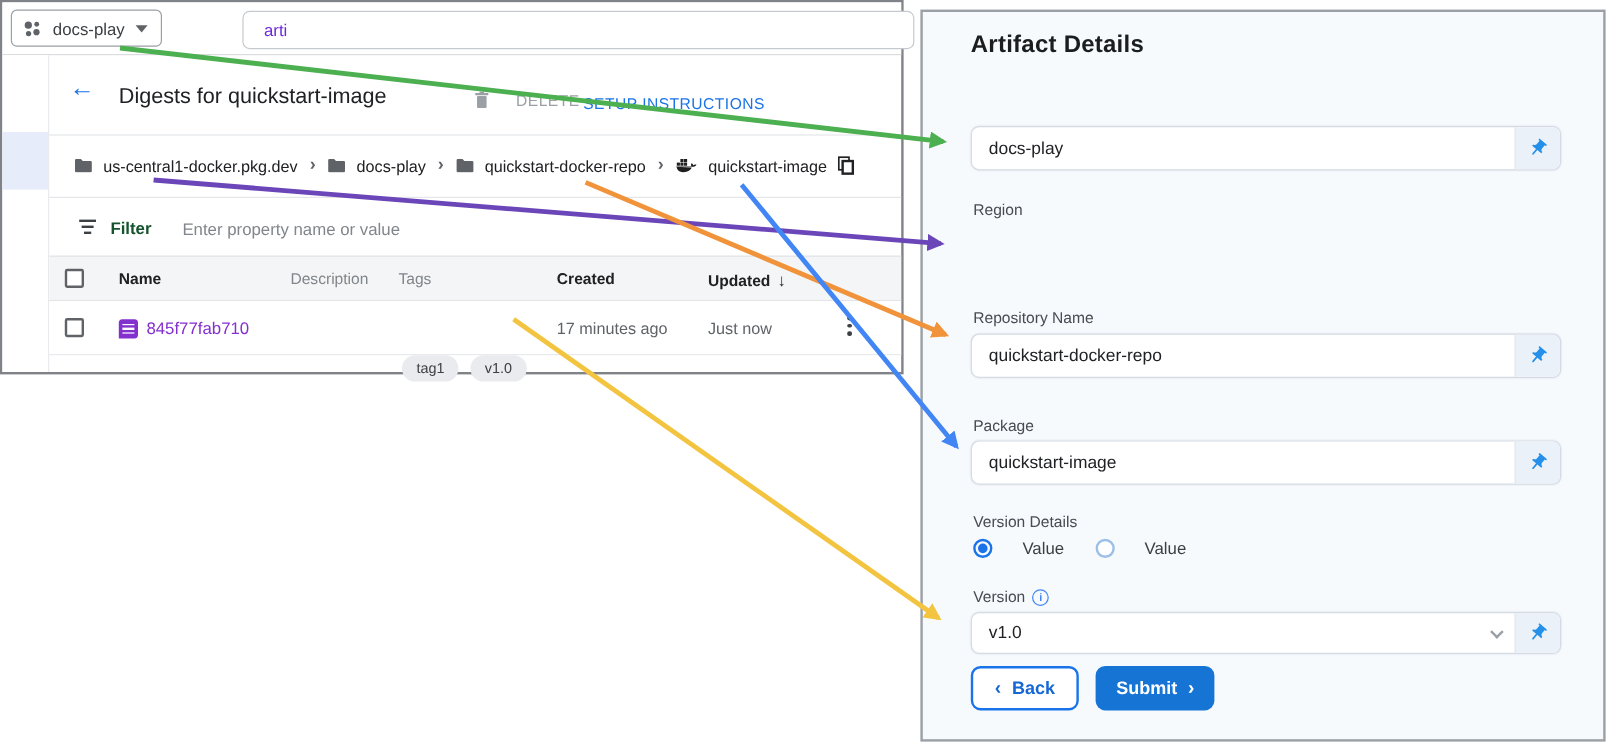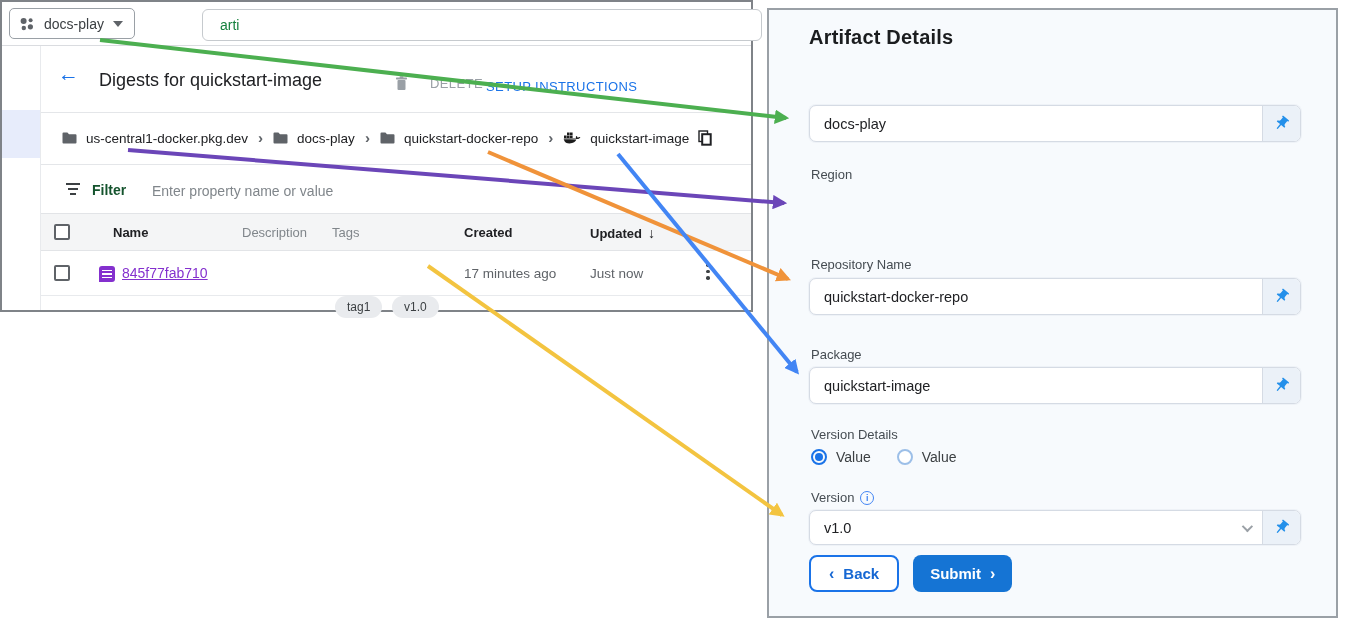--- a/index.html
+++ b/index.html
@@ -17,21 +17,21 @@
   .projbtn {
     position: absolute; left: 7px; top: 6px; height: 31px; padding: 0 11px 0 9px;
     border: 1.5px solid #9aa0a6; border-radius: 5px; display: flex; align-items: center; gap: 9px;
     background: #fff; cursor: pointer;
   }
   .projbtn .lbl { font-size: 14px; color: #3c4043; }
   .caret { width: 0; height: 0; border-left: 5px solid transparent; border-right: 5px solid transparent; border-top: 6px solid #5f6368; }
   .searchbox {
     position: absolute; left: 200px; top: 7px; height: 32px; width: 560px;
     border: 1px solid #c6cace; border-radius: 6px; background: #fff;
-    padding-left: 17px; font-size: 14px; color: #15803d; font-family: "Liberation Sans", sans-serif;
+    padding-left: 17px; font-size: 14px; color: #6d28d9; font-family: "Liberation Sans", sans-serif;
   }
   .rail { position: absolute; left: 0; top: 44px; bottom: 0; width: 39px; border-right: 1px solid #e8eaed; background: #fff; }
   .rail .hl { position: absolute; left: 0; right: 0; top: 64px; height: 48px; background: #e7ecfb; }
   .backarrow { position: absolute; left: 56px; top: 60px; font-size: 21px; color: #1a73e8; cursor: pointer; }
   .pgtitle { position: absolute; left: 97px; top: 68px; font-size: 18px; color: #202124; }
   .act { position: absolute; display: flex; align-items: center; gap: 22px; font-size: 13px; font-weight: 400; letter-spacing: .4px; cursor: pointer; }
   .act.delete { left: 393px; top: 74px; color: #9aa0a6; }
   .act.setup  { left: 484px; top: 77px; color: #1a73e8; }
   .hline { position: absolute; left: 39px; right: 0; height: 1px; background: #e4e6e9; }
   .crumbs { position: absolute; left: 60px; top: 123px; height: 26px; display: flex; align-items: center; gap: 9px; font-size: 13.5px; color: #202124; white-space: nowrap; }
@@ -43,21 +43,21 @@
   .thead {
     position: absolute; left: 39px; right: 0; top: 211px; height: 38px;
     background: #f4f5f6; border-top: 1px solid #e2e4e7; border-bottom: 1px solid #e2e4e7;
   }
   .thead .c, .trow .c { position: absolute; top: 11px; font-size: 13px; color: #202124; font-weight: 700; white-space: nowrap; }
   .thead .c.dim { color: #80868b; font-weight: 400; }
   .checkbox { width: 16px; height: 16px; border: 2px solid #5f6368; border-radius: 2px; background: #fff; cursor: pointer; }
   .trow { position: absolute; left: 39px; right: 0; top: 249px; height: 45px; background: #fff; border-bottom: 1px solid #e8eaed; }
   .digest-ic { position: absolute; left: 58px; top: 15px; width: 16px; height: 16px; background: #8430ce; border-radius: 3px 3px 3px 0; display: flex; flex-direction: column; justify-content: center; gap: 2px; padding: 0 3px; }
   .digest-ic i { display: block; height: 1.5px; background: #fff; }
-  .rowlink { position: absolute; left: 81px; top: 14px; font-size: 14px; color: #8430ce; text-decoration: underline; cursor: pointer; }
+  .rowlink { position: absolute; left: 81px; top: 14px; font-size: 14px; color: #8430ce; cursor: pointer; }
   .chip { position: absolute; top: 11px; height: 22px; line-height: 22px; padding: 0 12px; border-radius: 11px; background: #e9ebee; font-size: 12px; color: #3c4043; margin-top: 34px; }
   .cellval { position: absolute; top: 15px; font-size: 13.5px; color: #5f6368; white-space: nowrap; }
   .dots { position: absolute; left: 660px; top: 12px; width: 14px; display: flex; flex-direction: column; align-items: center; gap: 3px; cursor: pointer; }
   .dots i { width: 3.5px; height: 3.5px; border-radius: 50%; background: #3c4043; }
   .sorticon { font-weight: 700; margin-left: 6px; font-size: 14px; }
   
   .panel {
     position: absolute; left: 767px; top: 8px; width: 571px; height: 610px;
     border: 2px solid #9aa0a6; background: #f7fafd;
   }
@@ -67,21 +67,21 @@
     position: absolute; left: 40px; width: 492px; height: 37px;
     border: 1px solid #d5dbe4; border-radius: 7px; background: #fff;
     display: flex; align-items: stretch; box-shadow: 0 0 0 1px rgba(210,220,232,.25);
   }
   .fld .val { flex: 1; display: flex; align-items: center; padding-left: 14px; font-size: 14.5px; color: #202124; }
   .fld .trail { display: flex; align-items: center; gap: 12px; padding-right: 12px; }
   .clear-ic { width: 16px; height: 16px; border: 1px solid #9aa0a6; border-radius: 50%; color: #9aa0a6; font-size: 11px; line-height: 14px; text-align: center; cursor: pointer; }
   .chev { width: 8px; height: 8px; border-right: 2px solid #9aa0a6; border-bottom: 2px solid #9aa0a6; transform: rotate(45deg) translateY(-2px); cursor: pointer; }
   .pinbox { width: 38px; border-left: 1px solid #d5dbe4; background: #ebf1f8; border-radius: 0 6px 6px 0; display: flex; align-items: center; justify-content: center; cursor: pointer; }
   .radios { position: absolute; left: 42px; top: 439px; display: flex; align-items: center; gap: 26px; }
-  .radio { display: flex; align-items: center; gap: 9px; font-size: 14px; color: #3c4043; cursor: pointer; }
+  .radio { display: flex; align-items: center; gap: 25px; font-size: 14px; color: #3c4043; cursor: pointer; }
   .rdot { width: 16px; height: 16px; border-radius: 50%; }
   .rdot.on { border: 2px solid #1a73e8; display: flex; align-items: center; justify-content: center; }
   .rdot.on i { width: 8px; height: 8px; border-radius: 50%; background: #1a73e8; }
   .rdot.off { border: 2px solid #9cbfe8; background: #fff; }
   .info-ic { width: 14px; height: 14px; border: 1px solid #4285f4; border-radius: 50%; color: #4285f4; font-size: 9px; font-weight: 700; line-height: 12px; text-align: center; font-style: normal; cursor: pointer; }
   .btnrow { position: absolute; left: 40px; top: 545px; display: flex; gap: 14px; }
   .btn { height: 37px; border-radius: 8px; font-size: 15px; font-weight: 700; display: flex; align-items: center; gap: 9px; cursor: pointer; font-family: "Liberation Sans", sans-serif; }
   .btn.back { padding: 0 18px; background: #fff; border: 2px solid #1a73e8; color: #1567d3; }
   .btn.submit { padding: 0 17px; background: #1574d4; border: none; color: #fff; }
   .btn .bchev { font-size: 16px; font-weight: 700; }
@@ -164,21 +164,21 @@
   <div class="filter-icon">
     <i style="width:14px"></i>
       <i style="width:10px"></i>
       <i style="width:6px"></i>
   </div>
   <div class="filter-label">Filter</div>
   <div class="filter-ph">Enter property name or value</div>
 
   <div class="thead">
     <div class="checkbox" style="position:absolute;left:13px;top:10px"></div>
-    <div class="c" style="left:72px">Name</div>
+    <div class="c" style="left:58px">Name</div>
     <div class="c dim" style="left:201px">Description</div>
     <div class="c dim" style="left:291px">Tags</div>
     <div class="c" style="left:423px">Created</div>
     <div class="c" style="left:549px">
       <span>Updated</span><span class="sorticon">↓</span>
     </div>
   </div>
 
   <div class="trow">
     <div class="checkbox" style="position:absolute;left:13px;top:14px"></div>

